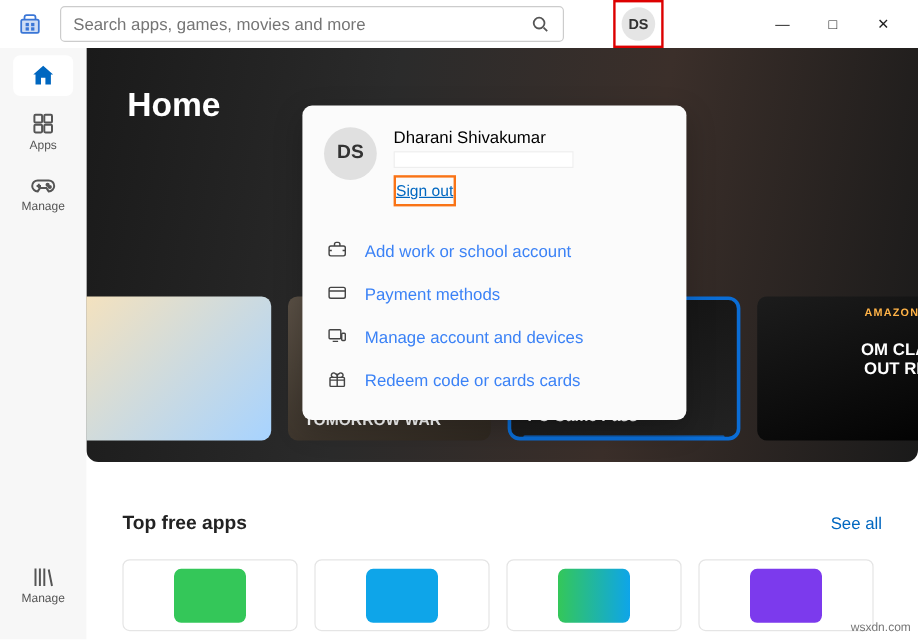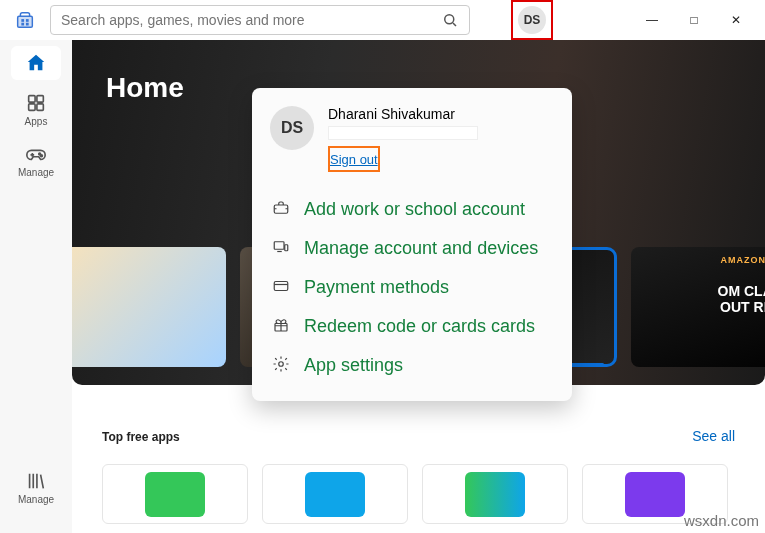--- a/index.html
+++ b/index.html
@@ -32,40 +32,40 @@
 .hc2 { width: 200px; background: linear-gradient(160deg,#5a5045,#2f2820); }
 .hc3 { width: 230px; background: linear-gradient(160deg,#111,#222); border:3px solid #0a6dd6; border-radius:10px; }
 .hc3::after{content:"";position:absolute;left:10px;right:10px;bottom:-2px;height:3px;background:#0a6dd6;border-radius:2px;}
 .hc4 { width: 230px; background: linear-gradient(160deg,#1c1c1c,#000); }
 .hc4 .tag{position:absolute;top:8px;right:10px;font-size:9px;letter-spacing:1px;color:#ffb347;font-weight:700;}
 .hc4 .sub{font-size:14px;}
 .hc4 .sub2{font-size:14px;font-weight:700;}
 
 .section { position: absolute; top: 388px; left: 30px; right: 30px; }
 .section-head { display: flex; justify-content: space-between; align-items: baseline; }
-.section-head h2 { font-size: 12px; font-weight: 600; color: #222; }
+.section-head h2 { font-size: 16px; font-weight: 600; color: #222; }
 .see-all { color: #0067c0; font-size: 14px; text-decoration: none; }
 .app-row { display: flex; gap: 14px; margin-top: 20px; }
 .app-card { width: 146px; height: 60px; border: 1px solid #e5e5e5; border-radius: 6px; display:flex; align-items:center; justify-content:center; overflow:hidden;}
 .app-card .swatch{width:60px;height:45px;border-radius:6px;}
 .sw1{background:#34c759;} .sw2{background:#0ea5e9;} .sw3{background:linear-gradient(90deg,#34c759,#0ea5e9);} .sw4{background:#7c3aed;}
 
 .popup { position: absolute; top: 48px; left: 252px; width: 320px; background: #fbfbfb; border-radius: 8px; box-shadow: 0 8px 24px rgba(0,0,0,.22); padding: 14px 0 10px; z-index: 50; }
 .popup-head { display: flex; gap: 14px; padding: 4px 18px 12px; }
 .big-avatar { width: 44px; height: 44px; border-radius: 50%; background: #e0e0e0; display: flex; align-items: center; justify-content: center; font-weight: 600; color: #333; font-size: 16px; flex-shrink:0;}
 .user-block { display: flex; flex-direction: column; gap: 4px; }
 .user-name { font-size: 14px; color: #000000; }
 .email-mask { width: 150px; height: 14px; background: #fff; border:1px solid #eee; }
 .signout-wrap { border: 2px solid #f97316; padding: 2px 0; width: fit-content; margin-top: 2px;}
 .signout { color: #0067c0; font-size: 13px; text-decoration: underline; }
 .menu { padding: 6px 0; }
-.menu-item { display: flex; align-items: flex-start; gap: 14px; padding: 9px 20px; font-size: 18px; color: #15803d; }
+.menu-item { display: flex; align-items: flex-end; gap: 14px; padding: 9px 20px; font-size: 14px; color: #3b82f6; }
 .m-ico { width: 18px; height: 18px; color: #444; flex-shrink:0; }
 
-.watermark{position:absolute;right:6px;bottom:4px;font-size:15px;color:#777;}
+.watermark{position:absolute;right:6px;bottom:4px;font-size:10px;color:#777;}
 </style>
 </head>
 <body>
 
 <div class="titlebar">
   <svg class="store-icon" viewBox="0 0 24 24" fill="currentColor">
       <path d="M4 8h16v12H4z" opacity=".25"></path>
       <path d="M7 8V6a2 2 0 012-2h6a2 2 0 012 2v2" fill="none" stroke="currentColor" stroke-width="1.6"></path>
       <rect x="4" y="8" width="16" height="12" rx="1.5" fill="none" stroke="currentColor" stroke-width="1.6"></rect>
       <rect x="8" y="11" width="3" height="3" fill="currentColor"></rect>
@@ -186,42 +186,35 @@
     <div class="menu">
       <div class="menu-item">
         <svg class="m-ico" viewBox="0 0 24 24" fill="none" stroke="currentColor" stroke-width="1.6">
             <rect x="3" y="8" width="18" height="11" rx="2"></rect>
             <path d="M9 8V6a2 2 0 012-2h2a2 2 0 012 2v2M18 13l3 0M3 13l3 0"></path>
           </svg>
         <span>Add work or school account</span>
       </div>
       <div class="menu-item">
         <svg class="m-ico" viewBox="0 0 24 24" fill="none" stroke="currentColor" stroke-width="1.6">
+            <rect x="3" y="6" width="18" height="12" rx="2"></rect>
+            <path d="M3 10h18"></path>
+          </svg>
+        <span>Payment methods</span>
+      </div>
+      <div class="menu-item">
+        <svg class="m-ico" viewBox="0 0 24 24" fill="none" stroke="currentColor" stroke-width="1.6">
             <rect x="3" y="5" width="13" height="10" rx="1"></rect>
             <rect x="17" y="9" width="4" height="8" rx="1"></rect>
             <path d="M7 18h6"></path>
           </svg>
         <span>Manage account and devices</span>
       </div>
       <div class="menu-item">
         <svg class="m-ico" viewBox="0 0 24 24" fill="none" stroke="currentColor" stroke-width="1.6">
-            <rect x="3" y="6" width="18" height="12" rx="2"></rect>
-            <path d="M3 10h18"></path>
-          </svg>
-        <span>Payment methods</span>
-      </div>
-      <div class="menu-item">
-        <svg class="m-ico" viewBox="0 0 24 24" fill="none" stroke="currentColor" stroke-width="1.6">
             <rect x="4" y="10" width="16" height="10" rx="1"></rect>
             <path d="M4 13h16M12 10v10M8 10a2.5 2.5 0 112-4c1 0 2 2 2 4M16 10a2.5 2.5 0 10-2-4c-1 0-2 2-2 4"></path>
           </svg>
         <span>Redeem code or cards cards</span>
       </div>
-      <div class="menu-item">
-        <svg class="m-ico" viewBox="0 0 24 24" fill="none" stroke="currentColor" stroke-width="1.6">
-            <circle cx="12" cy="12" r="3"></circle>
-            <path d="M12 2v3M12 19v3M4.2 4.2l2.1 2.1M17.7 17.7l2.1 2.1M2 12h3M19 12h3M4.2 19.8l2.1-2.1M17.7 6.3l2.1-2.1"></path>
-          </svg>
-        <span>App settings</span>
-      </div>
     </div>
   </div>
 </div>
 
 </body></html>

